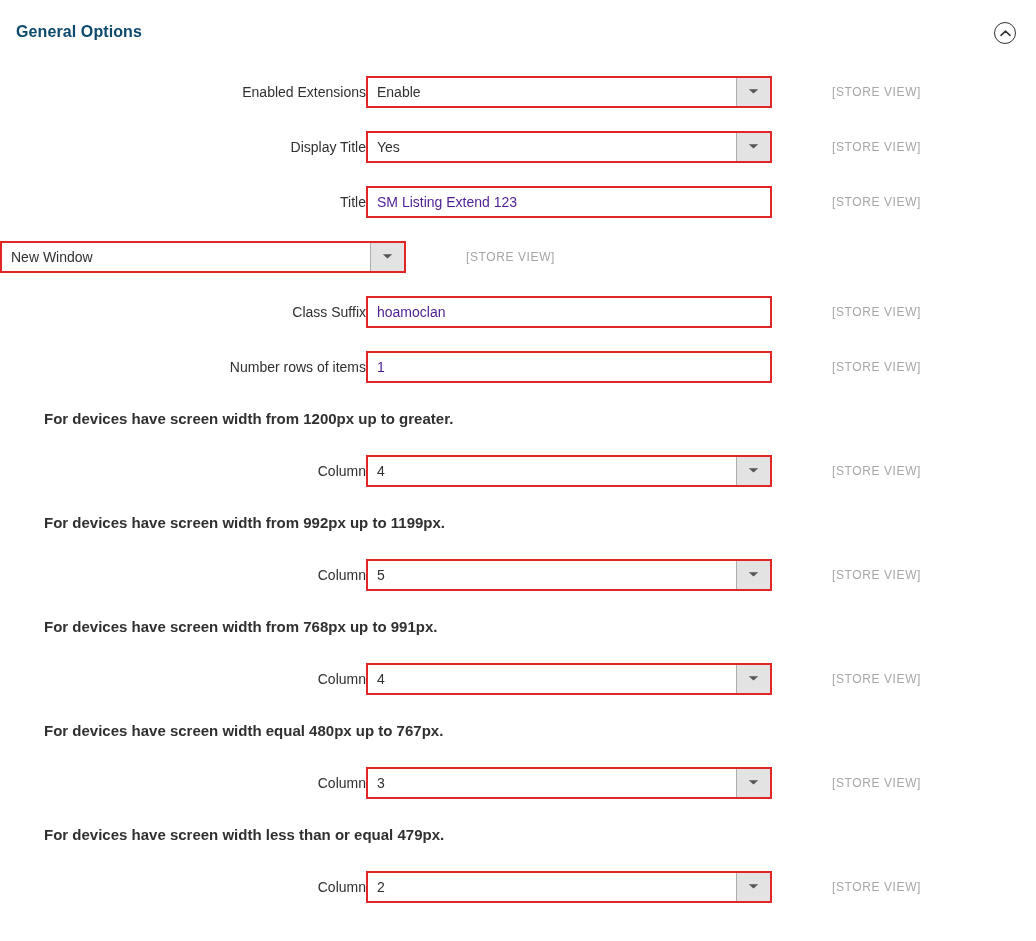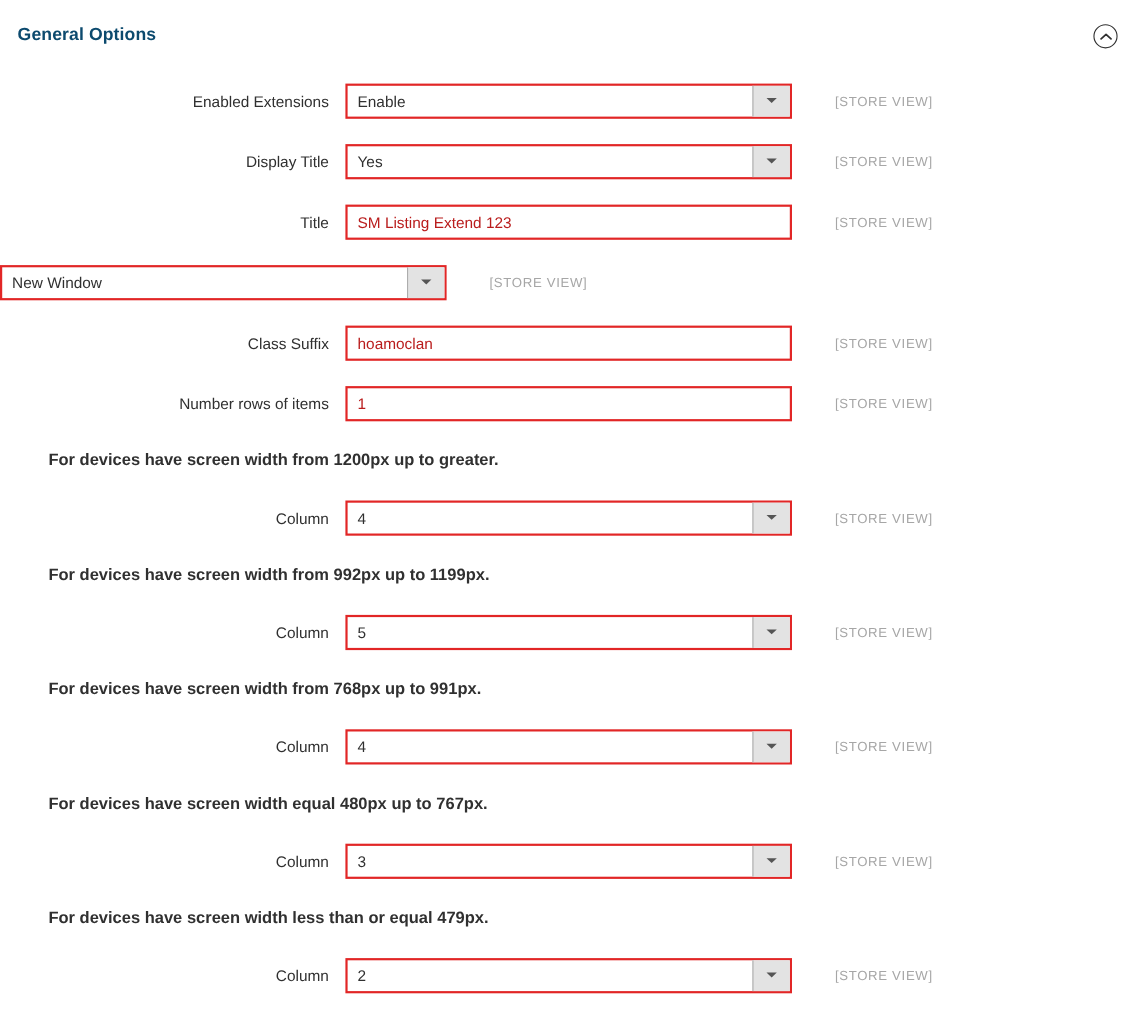--- a/index.html
+++ b/index.html
@@ -54,23 +54,22 @@
   }
   .collapse-btn svg { display: block; }
 
   
   .form-row {
     display: flex;
     align-items: center;
     height: 55px;
   }
   .field-label {
-    width: 314px;
+    width: 366px;
     text-align: right;
-    padding-right: 15px;
     box-sizing: border-box;
     font-size: 14px;
     color: #303030;
     font-weight: normal;
     white-space: nowrap;
   }
   .control {
     position: relative;
     width: 406px;
     height: 32px;
@@ -78,21 +77,21 @@
     border: 2px solid #e22626;
     background: #ffffff;
     display: flex;
     align-items: center;
     gap: 36px;
   }
   .control-value {
     flex: 1 1 auto;
     padding: 0 9px;
     font-size: 14px;
-    color: #b91c1c;
+    color: #4c1d95;
     line-height: 28px;
     white-space: nowrap;
     overflow: hidden;
     background: transparent;
     border: none;
     outline: none;
     font-family: "Liberation Sans", sans-serif;
   }
   .control.is-select .control-value { color: #303030; }
   .dropdown-btn {
@@ -102,21 +101,21 @@
     border-left: 1px solid #adadad;
     display: flex;
     align-items: center;
     justify-content: center;
     cursor: pointer;
     box-sizing: border-box;
   }
   .dropdown-btn svg { display: block; }
 
   .scope-note {
-    margin-left: 39px;
+    margin-left: 60px;
     font-size: 12px;
     color: #a6a6a6;
     letter-spacing: 0.6px;
     white-space: nowrap;
   }
 
   
   .group-heading {
     font-size: 15px;
     font-weight: bold;

